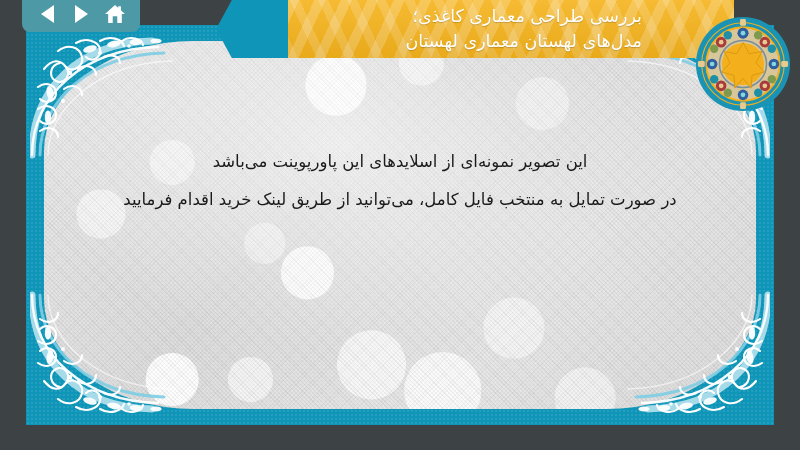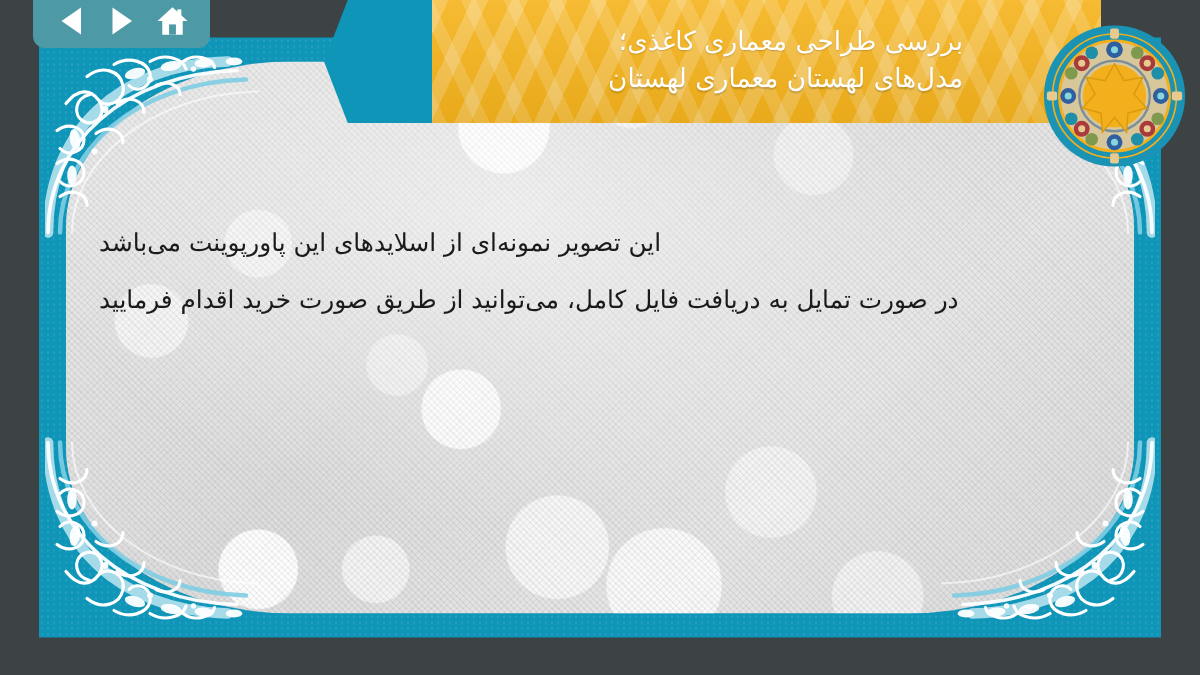--- a/index.html
+++ b/index.html
@@ -135,21 +135,21 @@
   .orn-bl { left: 4px;  bottom: 4px; transform: scaleY(-1); }
   .orn-tr { right: 4px; top: 4px;  transform: scaleX(-1); }
   .orn-br { right: 4px; bottom: 4px; transform: scale(-1,-1); }
 
   
   #title-banner {
     position: absolute;
     left: 190px;
     top: -25px;
     right: 40px;
-    height: 82px;
+    height: 58px;
     z-index: 30;
     display: flex;
     align-items: stretch;
   }
   #banner-arrow {
     width: 72px;
     background: #0f95b7;
     clip-path: polygon(100% 0, 100% 100%, 22% 100%, 0 50%, 22% 0);
     flex: 0 0 auto;
   }
@@ -208,21 +208,21 @@
   }
 
   
   #body-text {
     position: absolute;
     left: 40px;
     right: 40px;
     top: 118px;
     z-index: 20;
     direction: rtl;
-    text-align: left;
+    text-align: center;
     color: #1a1a1a;
     font-size: 16.5px;
     line-height: 2.28;
     white-space: nowrap;
   }
   #body-text .bline { display: block; }
 </style>
 </head>
 <body>
 
@@ -444,17 +444,17 @@
           <rect x="47" y="4" width="6" height="7" rx="1.4"></rect>
           <rect x="47" y="89" width="6" height="7" rx="1.4"></rect>
           <rect x="4" y="47" width="7" height="6" rx="1.4"></rect>
           <rect x="89" y="47" width="7" height="6" rx="1.4"></rect>
         </g>
       </svg>
     </div>
 
     <div id="body-text">
       <span class="bline">این تصویر نمونه‌ای از اسلایدهای این پاورپوینت می‌باشد</span>
-      <span class="bline">در صورت تمایل به دریافت فایل کامل، می‌توانید از طریق صورت خرید اقدام فرمایید</span>
+      <span class="bline">در صورت تمایل به منتخب فایل کامل، می‌توانید از طریق لینک خرید اقدام فرمایید</span>
     </div>
 
   </div>
 </div>
 
 </body></html>

